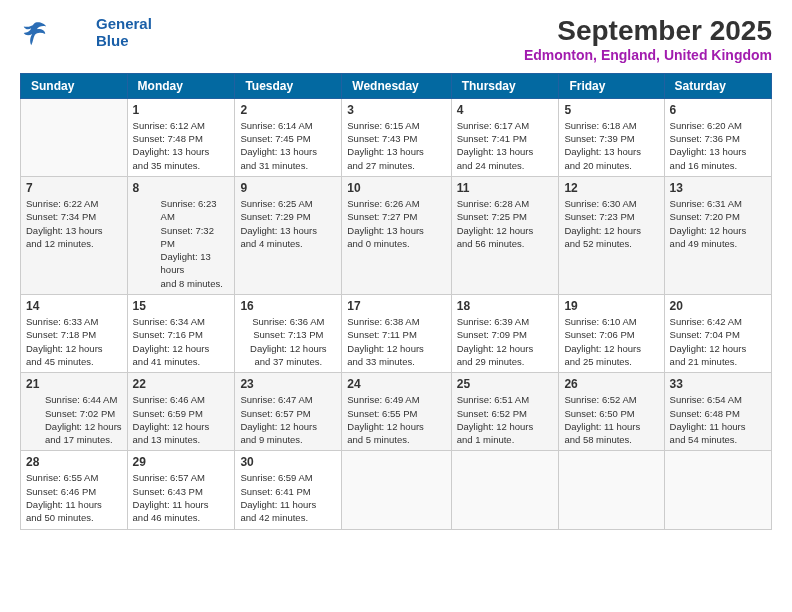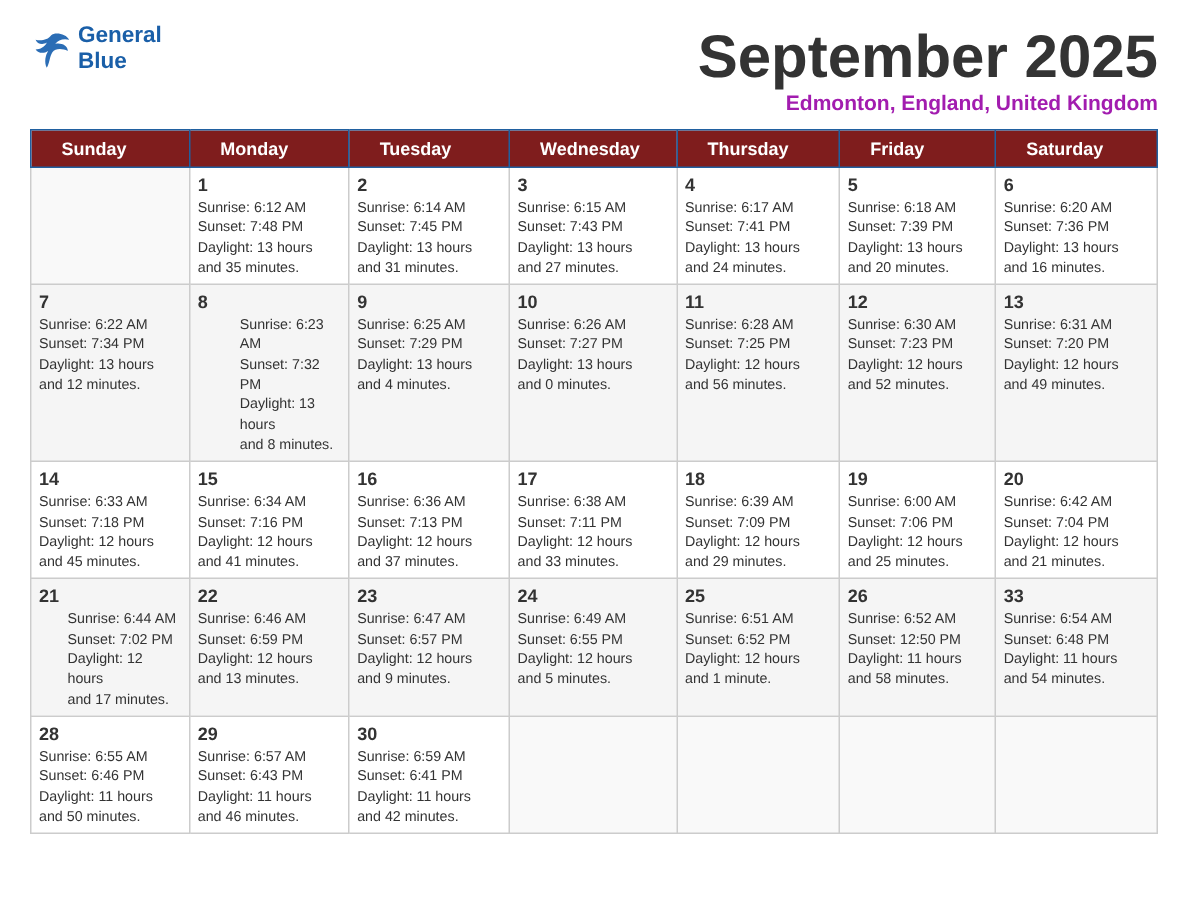--- a/index.html
+++ b/index.html
@@ -26,50 +26,50 @@
       display: flex;
       align-items: center;
       gap: 4px;
     }
     .logo-text {
       font-size: 15px;
       font-weight: bold;
       color: #333;
       line-height: 1.1;
     }
-    .logo-text .blue { color: #1a5fa8; }
+    .logo-text .blue { color: #1a5fa8; margin-left: 44px; }
     .logo-bird {
       width: 28px;
       height: 28px;
     }
     .title-block {
       text-align: right;
     }
     .month-title {
-      font-size: 40px;
+      font-size: 28px;
       font-weight: bold;
       color: #333;
       line-height: 1.1;
     }
     .location {
       font-size: 14px;
       color: #a21caf;
       font-weight: bold;
     }
     .calendar {
       width: 100%;
       border-collapse: collapse;
       border: 1px solid #ccc;
     }
     .calendar th {
-      background: #7f1d1d;
+      background: #0369a1;
       color: #fff;
       font-size: 12px;
       font-weight: bold;
-      padding: 5px 20px;
+      padding: 5px 10px;
       text-align: left;
       border: 1px solid #2060a0;
     }
     .calendar td {
       vertical-align: top;
       border: 1px solid #ccc;
       padding: 4px 5px;
       width: 113px;
       min-height: 75px;
       font-size: 10px;
@@ -237,42 +237,42 @@
           </td>
           <td>
             <span class="day-number">15</span>
             <div class="day-info" style="white-space: pre-line;">Sunrise: 6:34 AM
 Sunset: 7:16 PM
 Daylight: 12 hours
 and 41 minutes.</div>
           </td>
           <td>
             <span class="day-number">16</span>
-            <div class="day-info" style="white-space: pre-line;">Sunrise: 6:36 AM
+            <div class="day-info" style="white-space: pre-line; text-align: center;">Sunrise: 6:36 AM
 Sunset: 7:13 PM
 Daylight: 12 hours
 and 37 minutes.</div>
           </td>
           <td>
             <span class="day-number">17</span>
             <div class="day-info" style="white-space: pre-line;">Sunrise: 6:38 AM
 Sunset: 7:11 PM
 Daylight: 12 hours
 and 33 minutes.</div>
           </td>
           <td>
             <span class="day-number">18</span>
             <div class="day-info" style="white-space: pre-line;">Sunrise: 6:39 AM
 Sunset: 7:09 PM
 Daylight: 12 hours
 and 29 minutes.</div>
           </td>
           <td>
             <span class="day-number">19</span>
-            <div class="day-info" style="white-space: pre-line;">Sunrise: 6:00 AM
+            <div class="day-info" style="white-space: pre-line;">Sunrise: 6:10 AM
 Sunset: 7:06 PM
 Daylight: 12 hours
 and 25 minutes.</div>
           </td>
           <td>
             <span class="day-number">20</span>
             <div class="day-info" style="white-space: pre-line;">Sunrise: 6:42 AM
 Sunset: 7:04 PM
 Daylight: 12 hours
 and 21 minutes.</div>
@@ -310,21 +310,21 @@
           <td>
             <span class="day-number">25</span>
             <div class="day-info" style="white-space: pre-line;">Sunrise: 6:51 AM
 Sunset: 6:52 PM
 Daylight: 12 hours
 and 1 minute.</div>
           </td>
           <td>
             <span class="day-number">26</span>
             <div class="day-info" style="white-space: pre-line;">Sunrise: 6:52 AM
-Sunset: 12:50 PM
+Sunset: 6:50 PM
 Daylight: 11 hours
 and 58 minutes.</div>
           </td>
           <td>
             <span class="day-number">33</span>
             <div class="day-info" style="white-space: pre-line;">Sunrise: 6:54 AM
 Sunset: 6:48 PM
 Daylight: 11 hours
 and 54 minutes.</div>
           </td>

